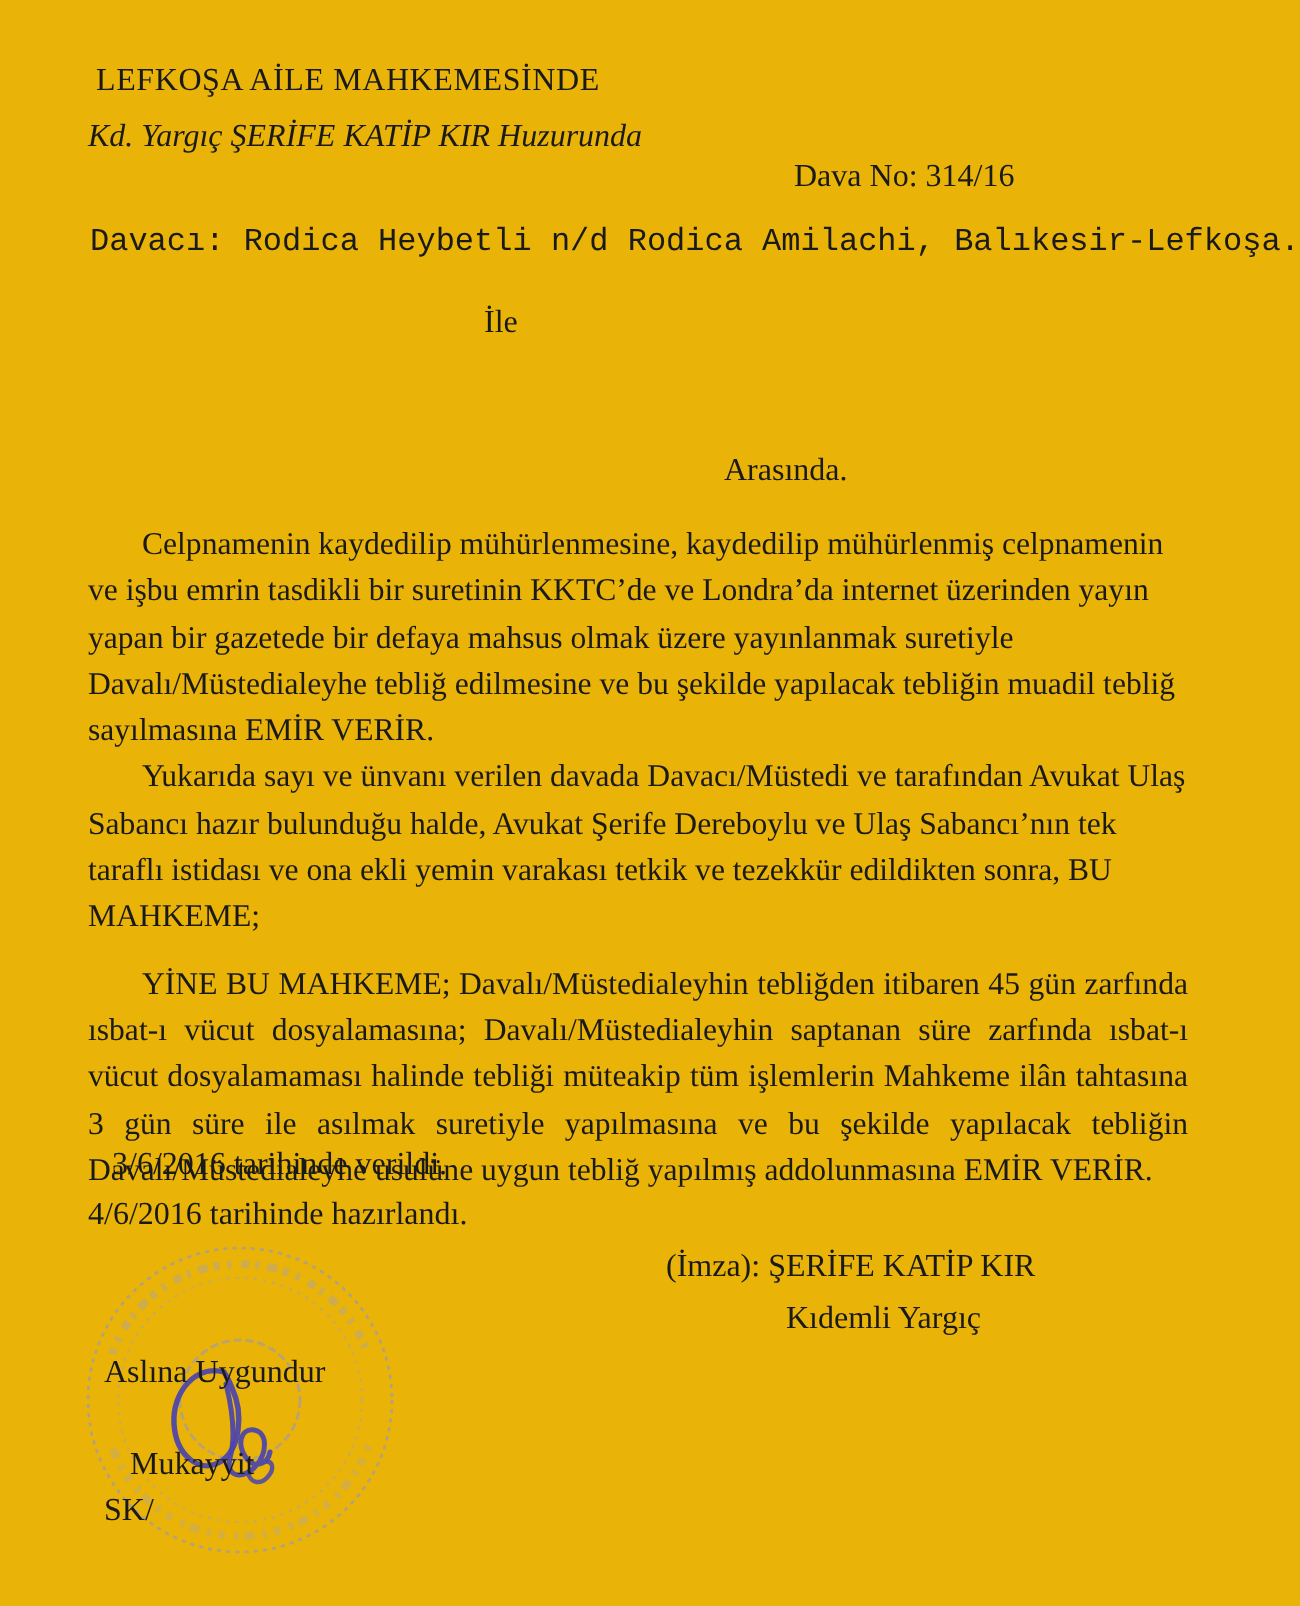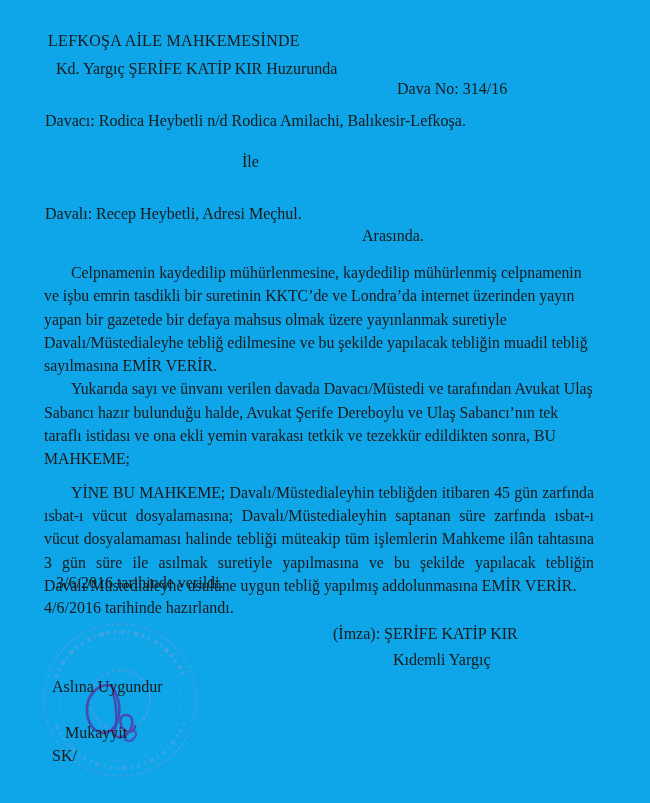--- a/index.html
+++ b/index.html
@@ -4,26 +4,26 @@
 <style>
   html,body{margin:0;padding:0;}
   body{
     width:650px;height:803px;
     background:#ffffff;
     font-family:"Liberation Serif", serif;
     color:#1a1a1a;
     position:relative;
     overflow:hidden;
   }
-  .page{position:absolute;inset:0;background:#0ea5e9;}
+  .page{position:absolute;inset:0;background:#eab308;}
   .txt{position:absolute;font-size:16px;line-height:20px;white-space:nowrap;}
   .court{left:48px;top:31px;letter-spacing:.3px;}
-  .judge{left:56px;top:59px;}
+  .judge{left:44px;top:59px;font-style:italic;}
   .caseno{left:397px;top:79px;}
-  .plaintiff{left:45px;top:111px;}
+  .plaintiff{left:45px;top:111px;font-family:Liberation Mono, monospace;}
   .ile{left:242px;top:152px;}
   .defendant{left:45px;top:204px;}
   .arasinda{left:362px;top:226px;}
   .bodytext{
     position:absolute;left:44px;top:261px;width:550px;
     font-size:15.8px;line-height:23.3px;
   }
   .bodytext p{margin:0;text-indent:27px;text-align:left;}
   .bodytext p.justified{text-align:justify;margin-top:10px;}
   .date1{left:56px;top:573px;}
@@ -39,21 +39,20 @@
 <body>
 
 <div class="page">
 
   <div class="txt court">LEFKOŞA AİLE MAHKEMESİNDE</div>
   <div class="txt judge">Kd. Yargıç ŞERİFE KATİP KIR Huzurunda</div>
   <div class="txt caseno">Dava No: 314/16</div>
 
   <div class="txt plaintiff">Davacı: Rodica Heybetli n/d Rodica Amilachi, Balıkesir-Lefkoşa.</div>
   <div class="txt ile">İle</div>
-  <div class="txt defendant">Davalı: Recep Heybetli, Adresi Meçhul.</div>
   <div class="txt arasinda">Arasında.</div>
 
   <div class="bodytext">
     <p>Celpnamenin kaydedilip mühürlenmesine, kaydedilip mühürlenmiş celpnamenin ve işbu emrin tasdikli bir suretinin KKTC’de ve Londra’da internet üzerinden yayın yapan bir gazetede bir defaya mahsus olmak üzere yayınlanmak suretiyle Davalı/Müstedialeyhe tebliğ edilmesine ve bu şekilde yapılacak tebliğin muadil tebliğ sayılmasına EMİR VERİR.</p>
     <p>Yukarıda sayı ve ünvanı verilen davada Davacı/Müstedi ve tarafından Avukat Ulaş Sabancı hazır bulunduğu halde, Avukat Şerife Dereboylu ve Ulaş Sabancı’nın tek taraflı istidası ve ona ekli yemin varakası tetkik ve tezekkür edildikten sonra, BU MAHKEME;</p>
     <p class="justified">YİNE BU MAHKEME; Davalı/Müstedialeyhin tebliğden itibaren 45 gün zarfında ısbat-ı vücut dosyalamasına; Davalı/Müstedialeyhin saptanan süre zarfında ısbat-ı vücut dosyalamaması halinde tebliği müteakip tüm işlemlerin Mahkeme ilân tahtasına 3 gün süre ile asılmak suretiyle yapılmasına ve bu şekilde yapılacak tebliğin Davalı/Müstedialeyhe usulüne uygun tebliğ yapılmış addolunmasına EMİR VERİR.</p>
   </div>
 
   <div class="txt date1">3/6/2016 tarihinde verildi.</div>
   <div class="txt date2">4/6/2016 tarihinde hazırlandı.</div>

